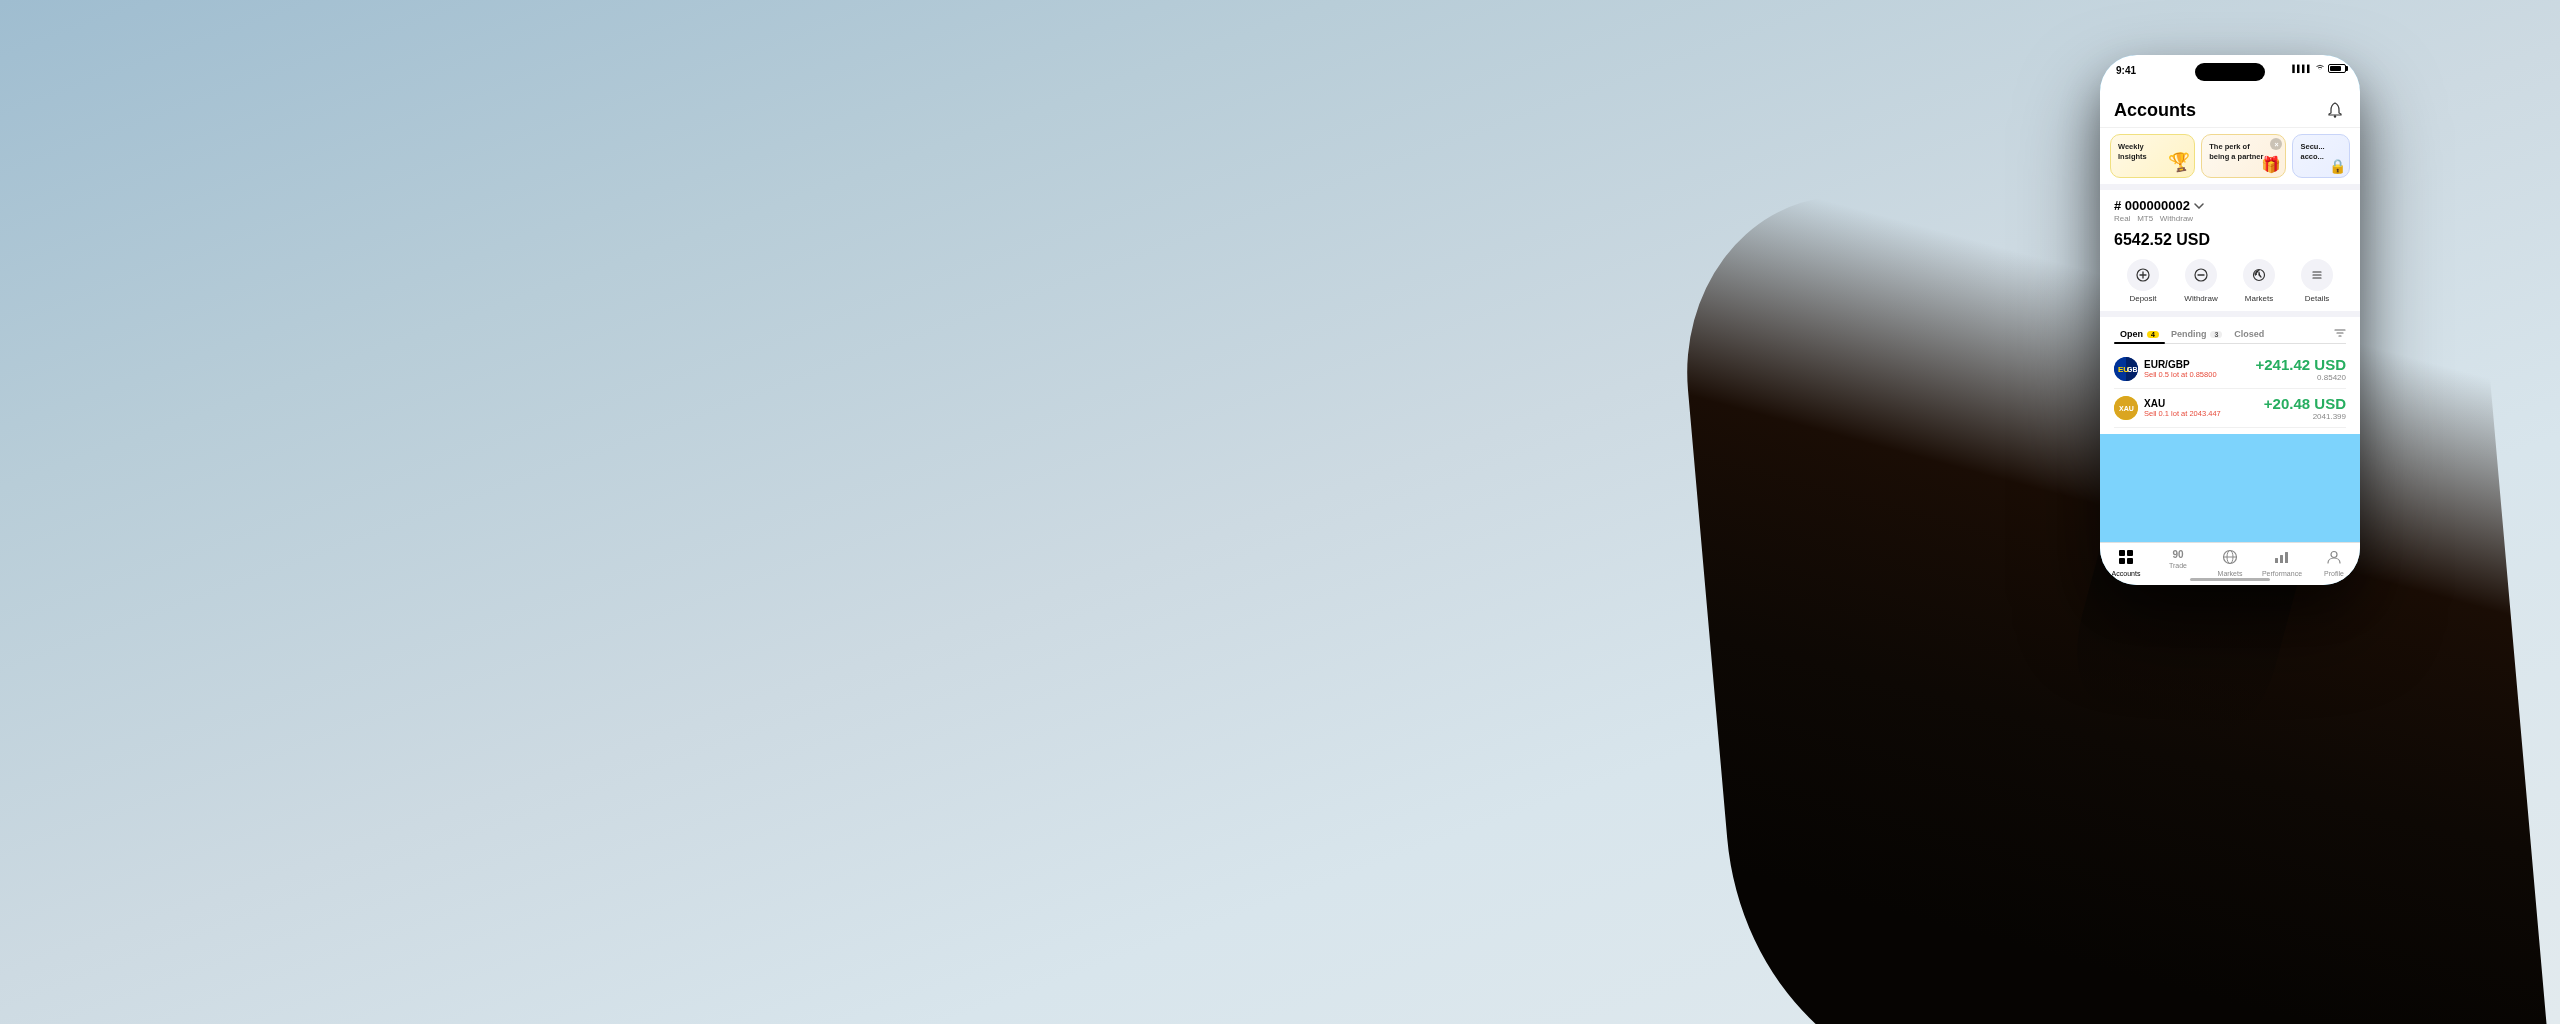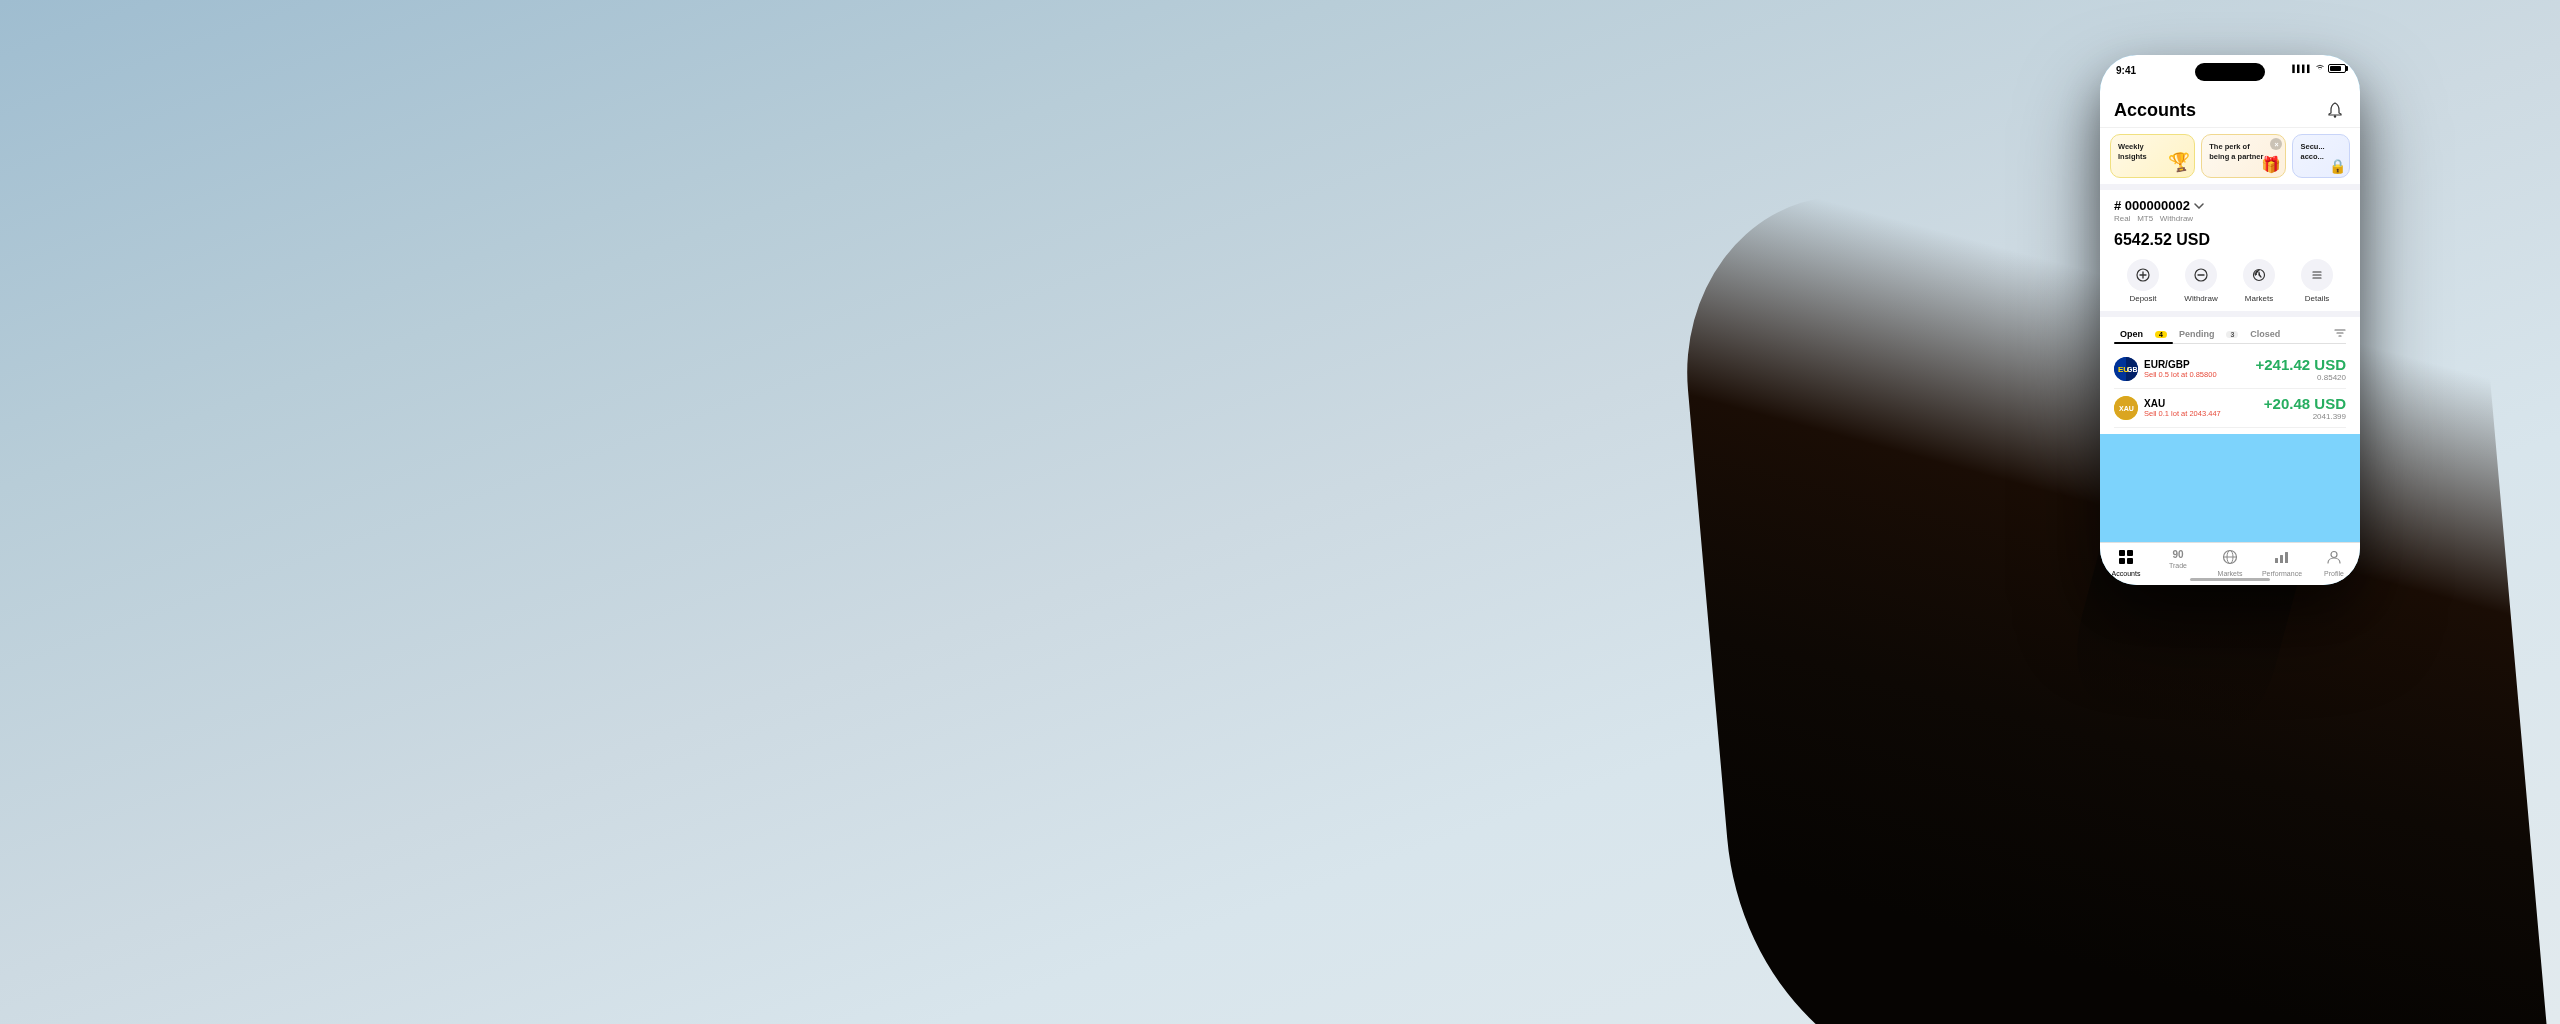--- a/index.html
+++ b/index.html
@@ -200,21 +200,21 @@
     }
 
     .tab {
       font-size: 9px;
       font-weight: 600;
       padding: 4px 6px;
       color: #888;
       position: relative;
       display: flex;
       align-items: center;
-      gap: 12px;
+      gap: 4px;
     }
 
     .tab.active {
       color: #000;
     }
 
     .tab.active::after {
       content: '';
       position: absolute;
       bottom: -1px;

